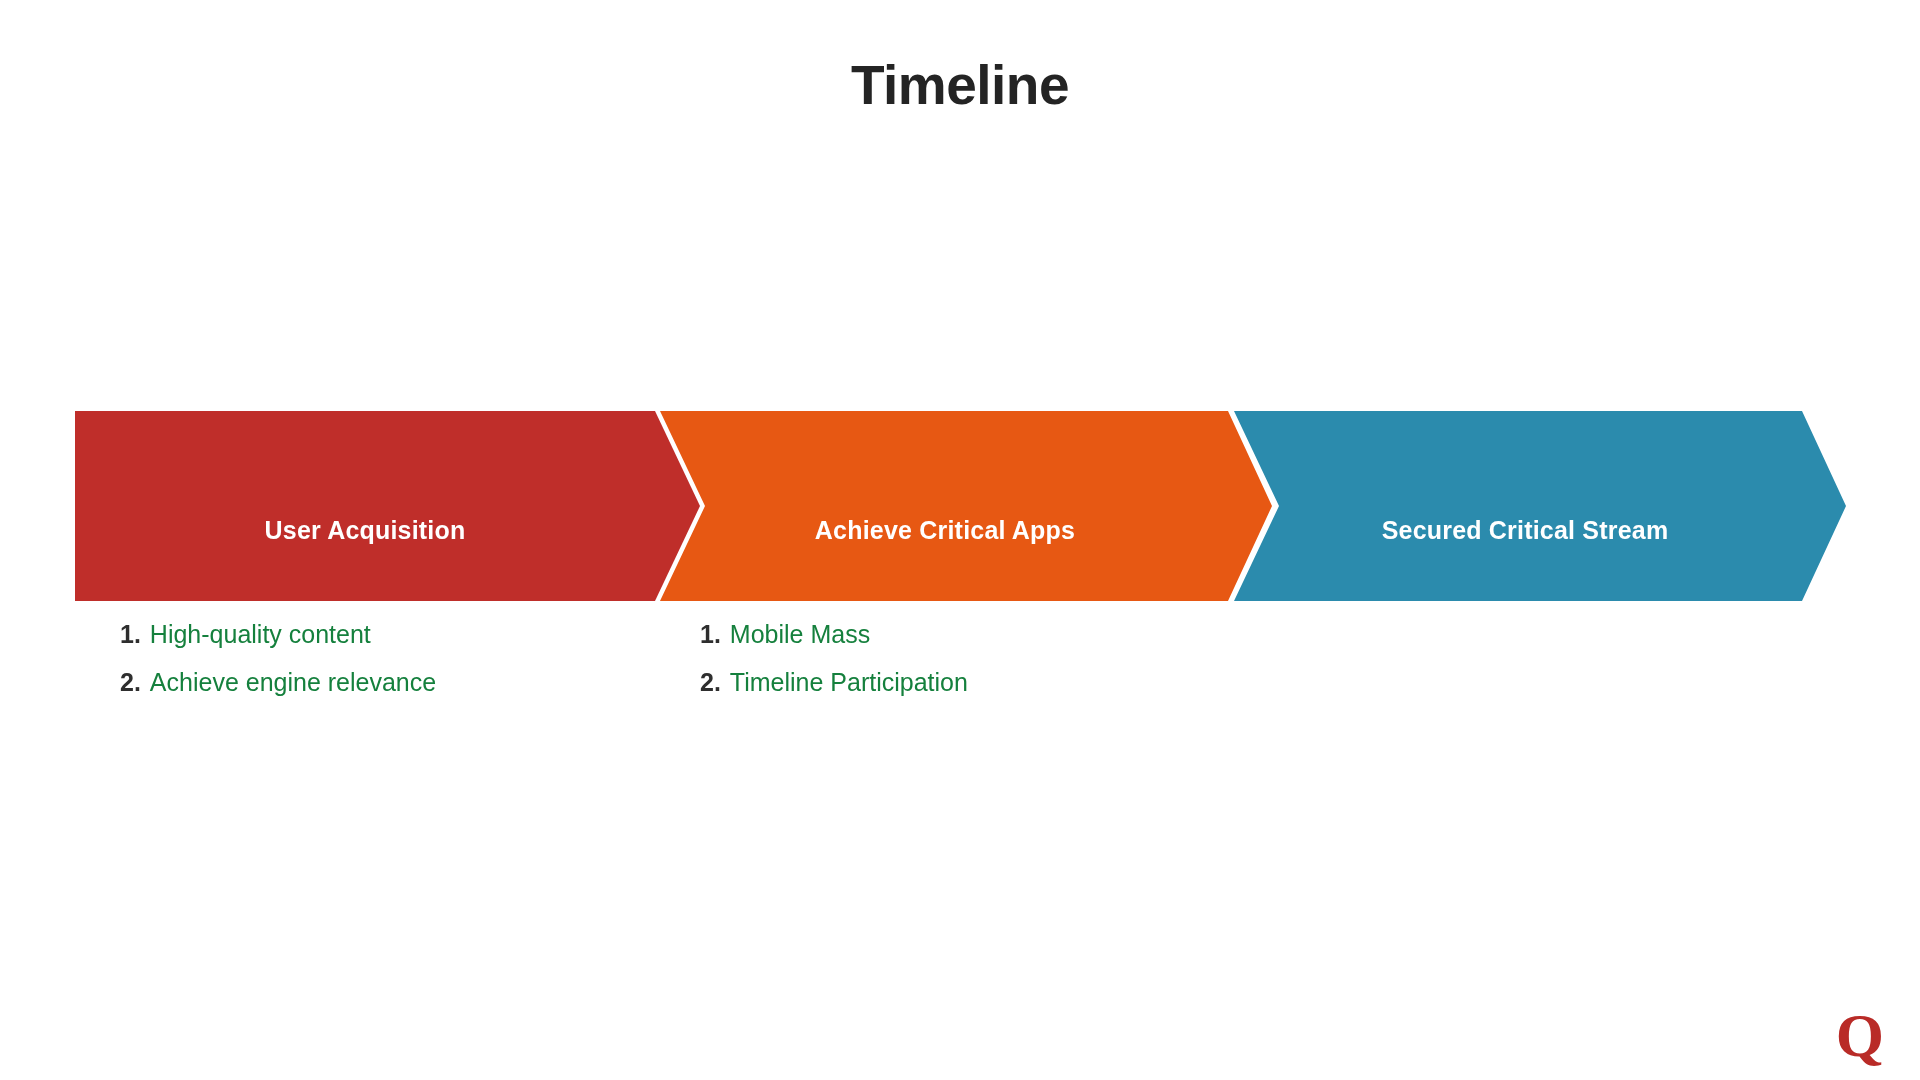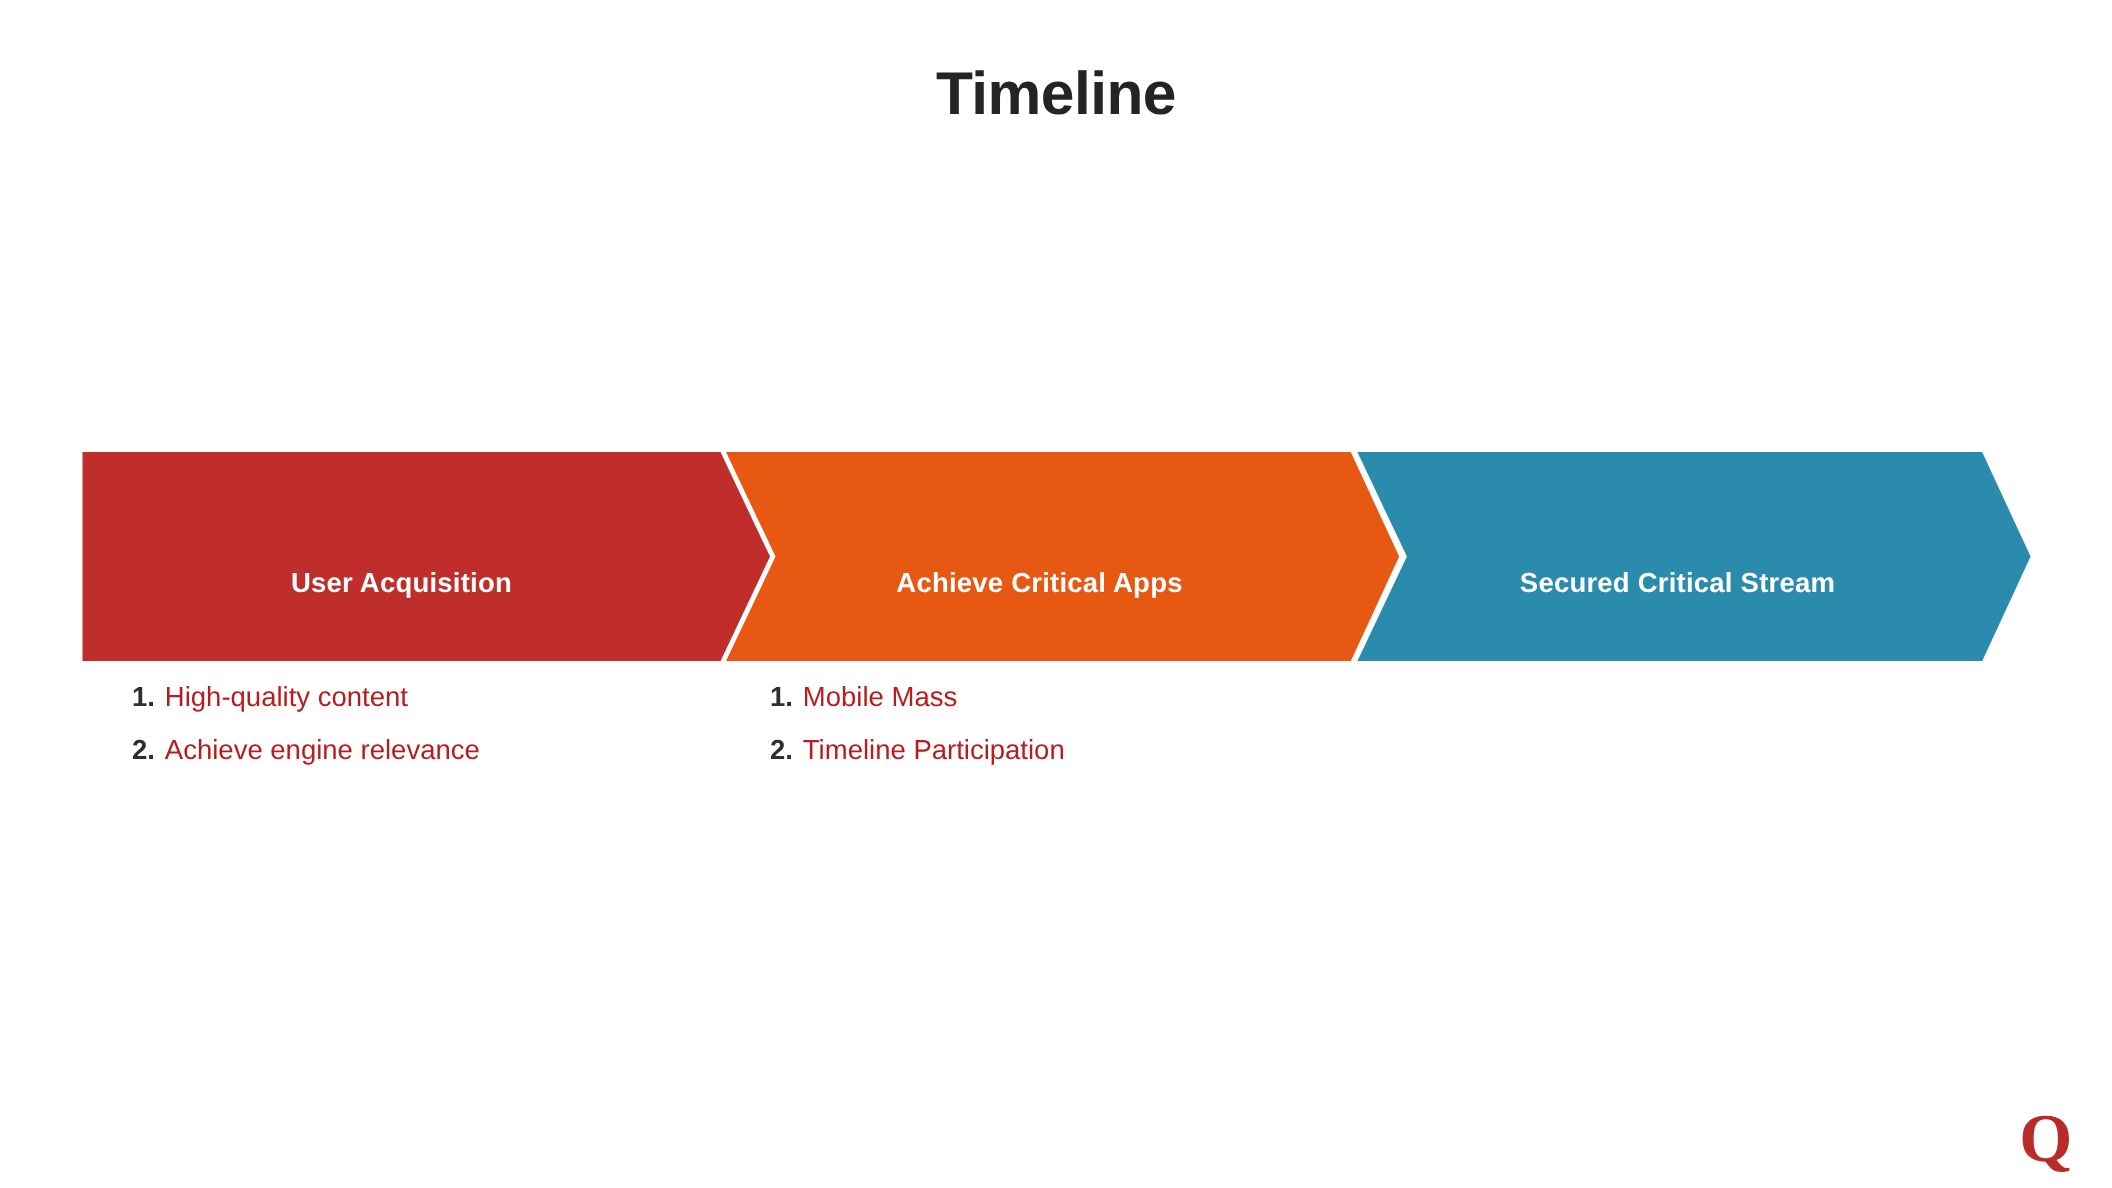--- a/index.html
+++ b/index.html
@@ -78,21 +78,21 @@
   }
   .list-item-number {
     font-size: 25px;
     font-weight: bold;
     color: #2e2e2e;
     margin-right: 9px;
   }
   .list-item-text {
     font-size: 25px;
     font-weight: normal;
-    color: #b91c1c;
+    color: #15803d;
   }
 
   
   #brand-logo {
     position: absolute;
     right: 36px;
     bottom: 14px;
     font-family: "Liberation Serif", serif;
     font-size: 62px;
     font-weight: bold;

